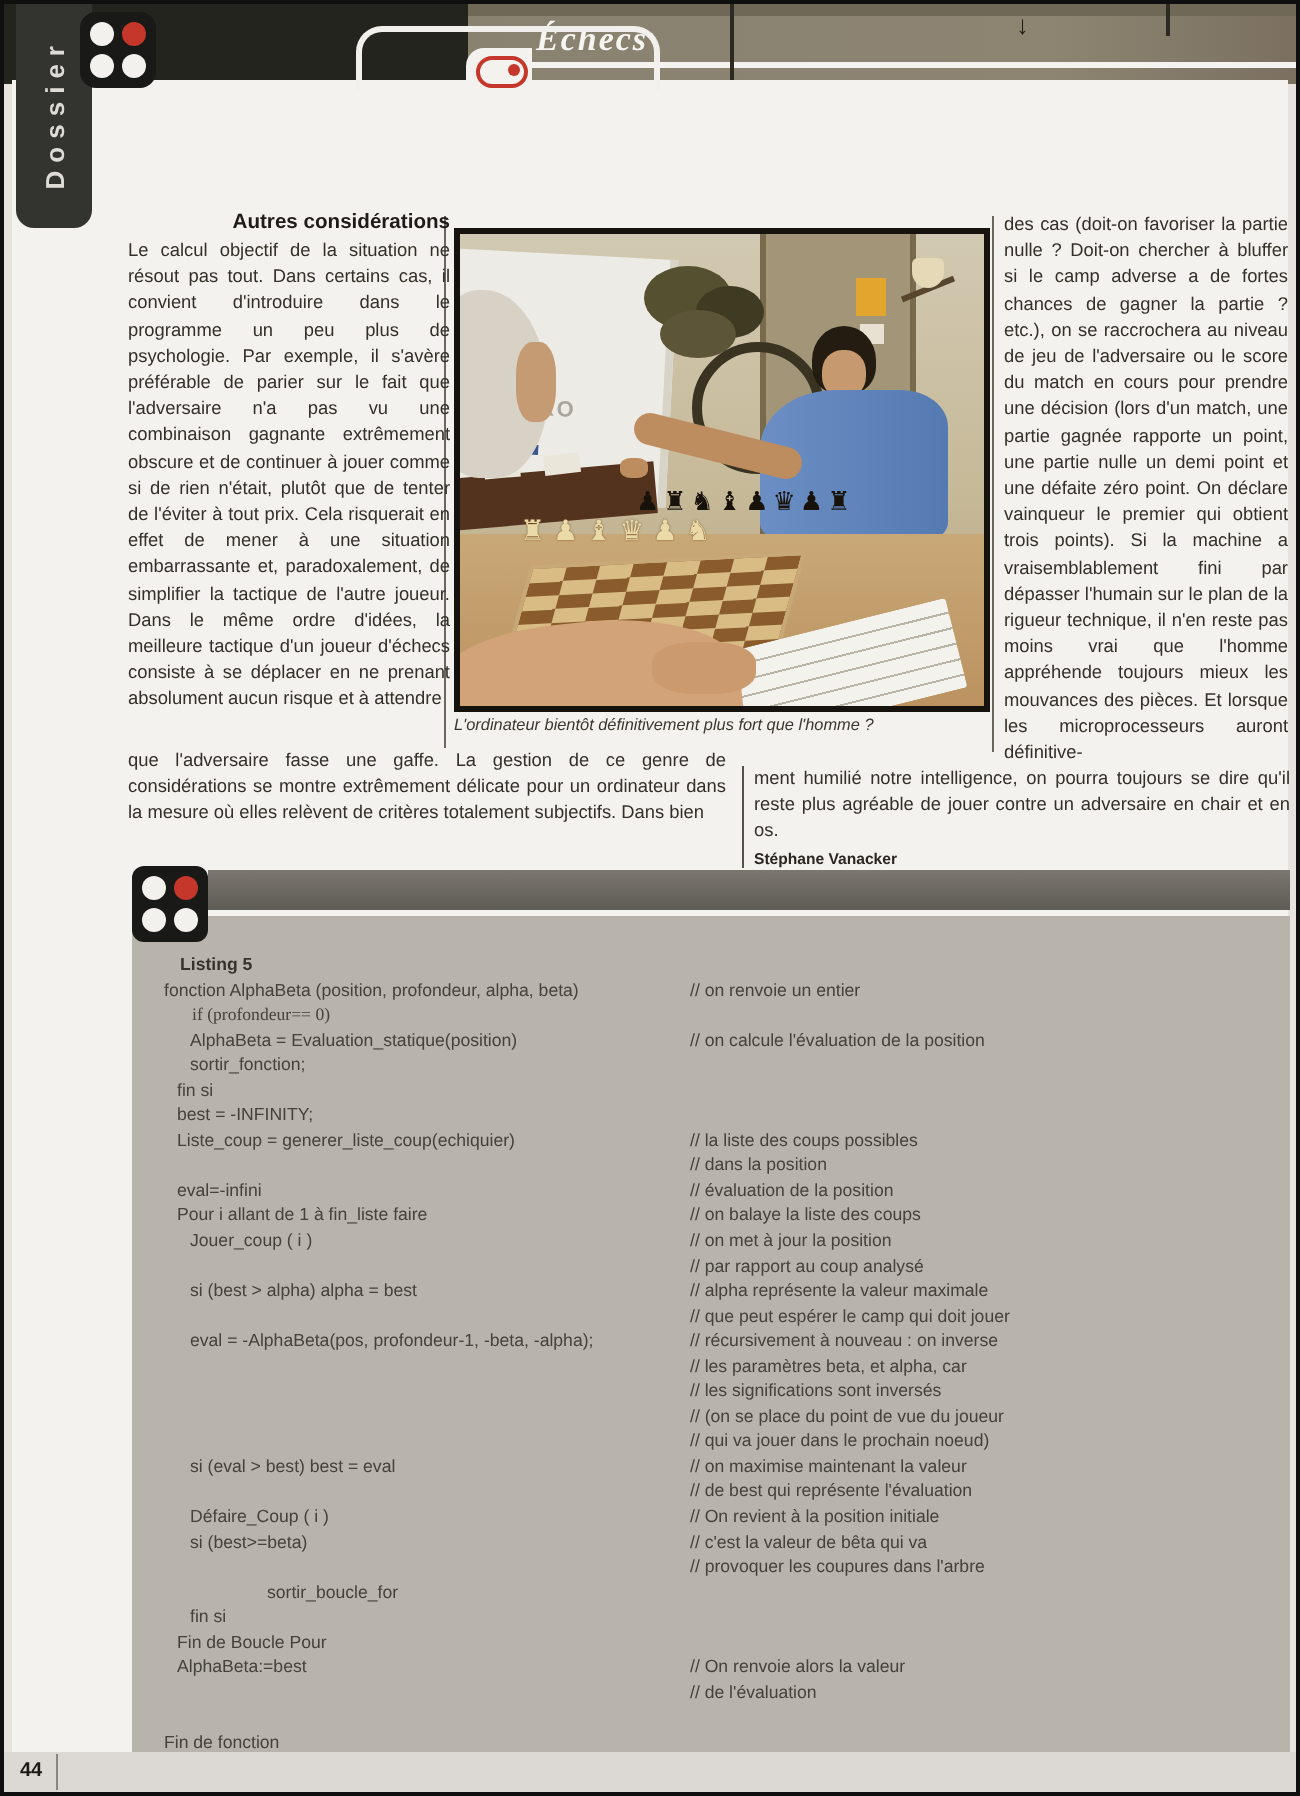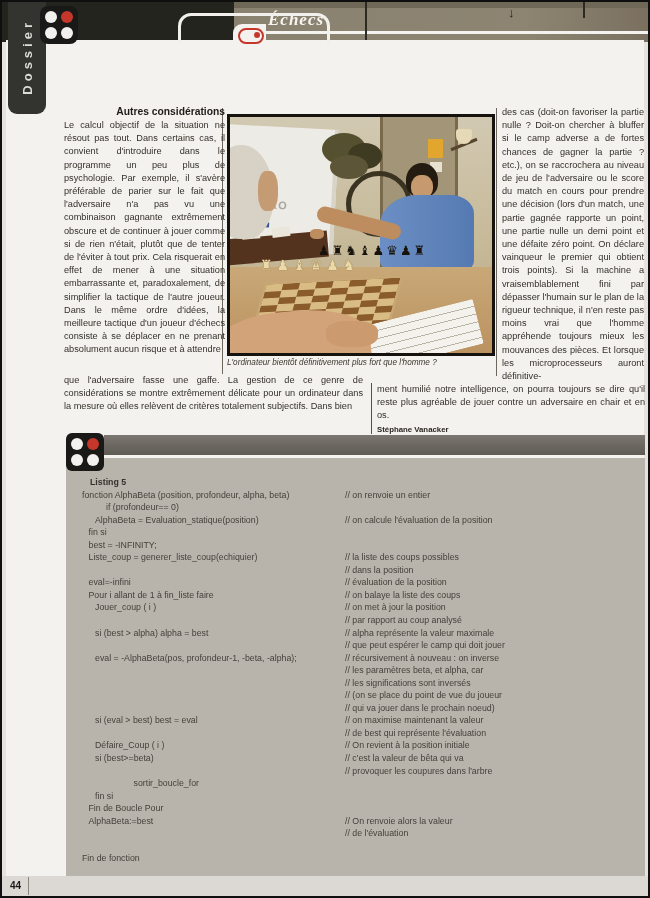--- a/index.html
+++ b/index.html
@@ -209,22 +209,23 @@
     <span class="dot"></span>
     <span class="dot red"></span>
     <span class="dot"></span>
     <span class="dot"></span>
   </div>
   <div class="listing-bar"></div>
   <div class="listing-panel">
     <div class="code-rows">
         <div class="crow"><span class="c b" style="left: 0px; padding-left: 8px;">Listing 5</span><span class="m"></span></div>
         <div class="crow"><span class="c" style="left: 0px; text-align: center;">fonction AlphaBeta (position, profondeur, alpha, beta)</span><span class="m">// on renvoie un entier</span></div>
-        <div class="crow"><span class="c" style="left: 24px;">if (profondeur== 0)</span><span class="m"></span></div>
+        <div class="crow"><span class="c" style="left: 14px; font-family: Liberation Serif, serif;">if (profondeur== 0)</span><span class="m"></span></div>
         <div class="crow"><span class="c" style="left: 13px;">AlphaBeta = Evaluation_statique(position)</span><span class="m">// on calcule l'évaluation de la position</span></div>
+        <div class="crow"><span class="c" style="left: 13px;">sortir_fonction;</span><span class="m"></span></div>
         <div class="crow"><span class="c" style="left: 6.5px;">fin si</span><span class="m"></span></div>
         <div class="crow"><span class="c" style="left: 6.5px;">best = -INFINITY;</span><span class="m"></span></div>
         <div class="crow"><span class="c" style="left: 6.5px;">Liste_coup = generer_liste_coup(echiquier)</span><span class="m">// la liste des coups possibles</span></div>
         <div class="crow"><span class="c" style="left: 0px;"></span><span class="m">// dans la position</span></div>
         <div class="crow"><span class="c" style="left: 6.5px;">eval=-infini</span><span class="m">// évaluation de la position</span></div>
         <div class="crow"><span class="c" style="left: 6.5px;">Pour i allant de 1 à fin_liste faire</span><span class="m">// on balaye la liste des coups</span></div>
         <div class="crow"><span class="c" style="left: 13px;">Jouer_coup ( i )</span><span class="m">// on met à jour la position</span></div>
         <div class="crow"><span class="c" style="left: 0px;"></span><span class="m">// par rapport au coup analysé</span></div>
         <div class="crow"><span class="c" style="left: 13px;">si (best &gt; alpha) alpha = best</span><span class="m">// alpha représente la valeur maximale</span></div>
         <div class="crow"><span class="c" style="left: 0px;"></span><span class="m">// que peut espérer le camp qui doit jouer</span></div>

